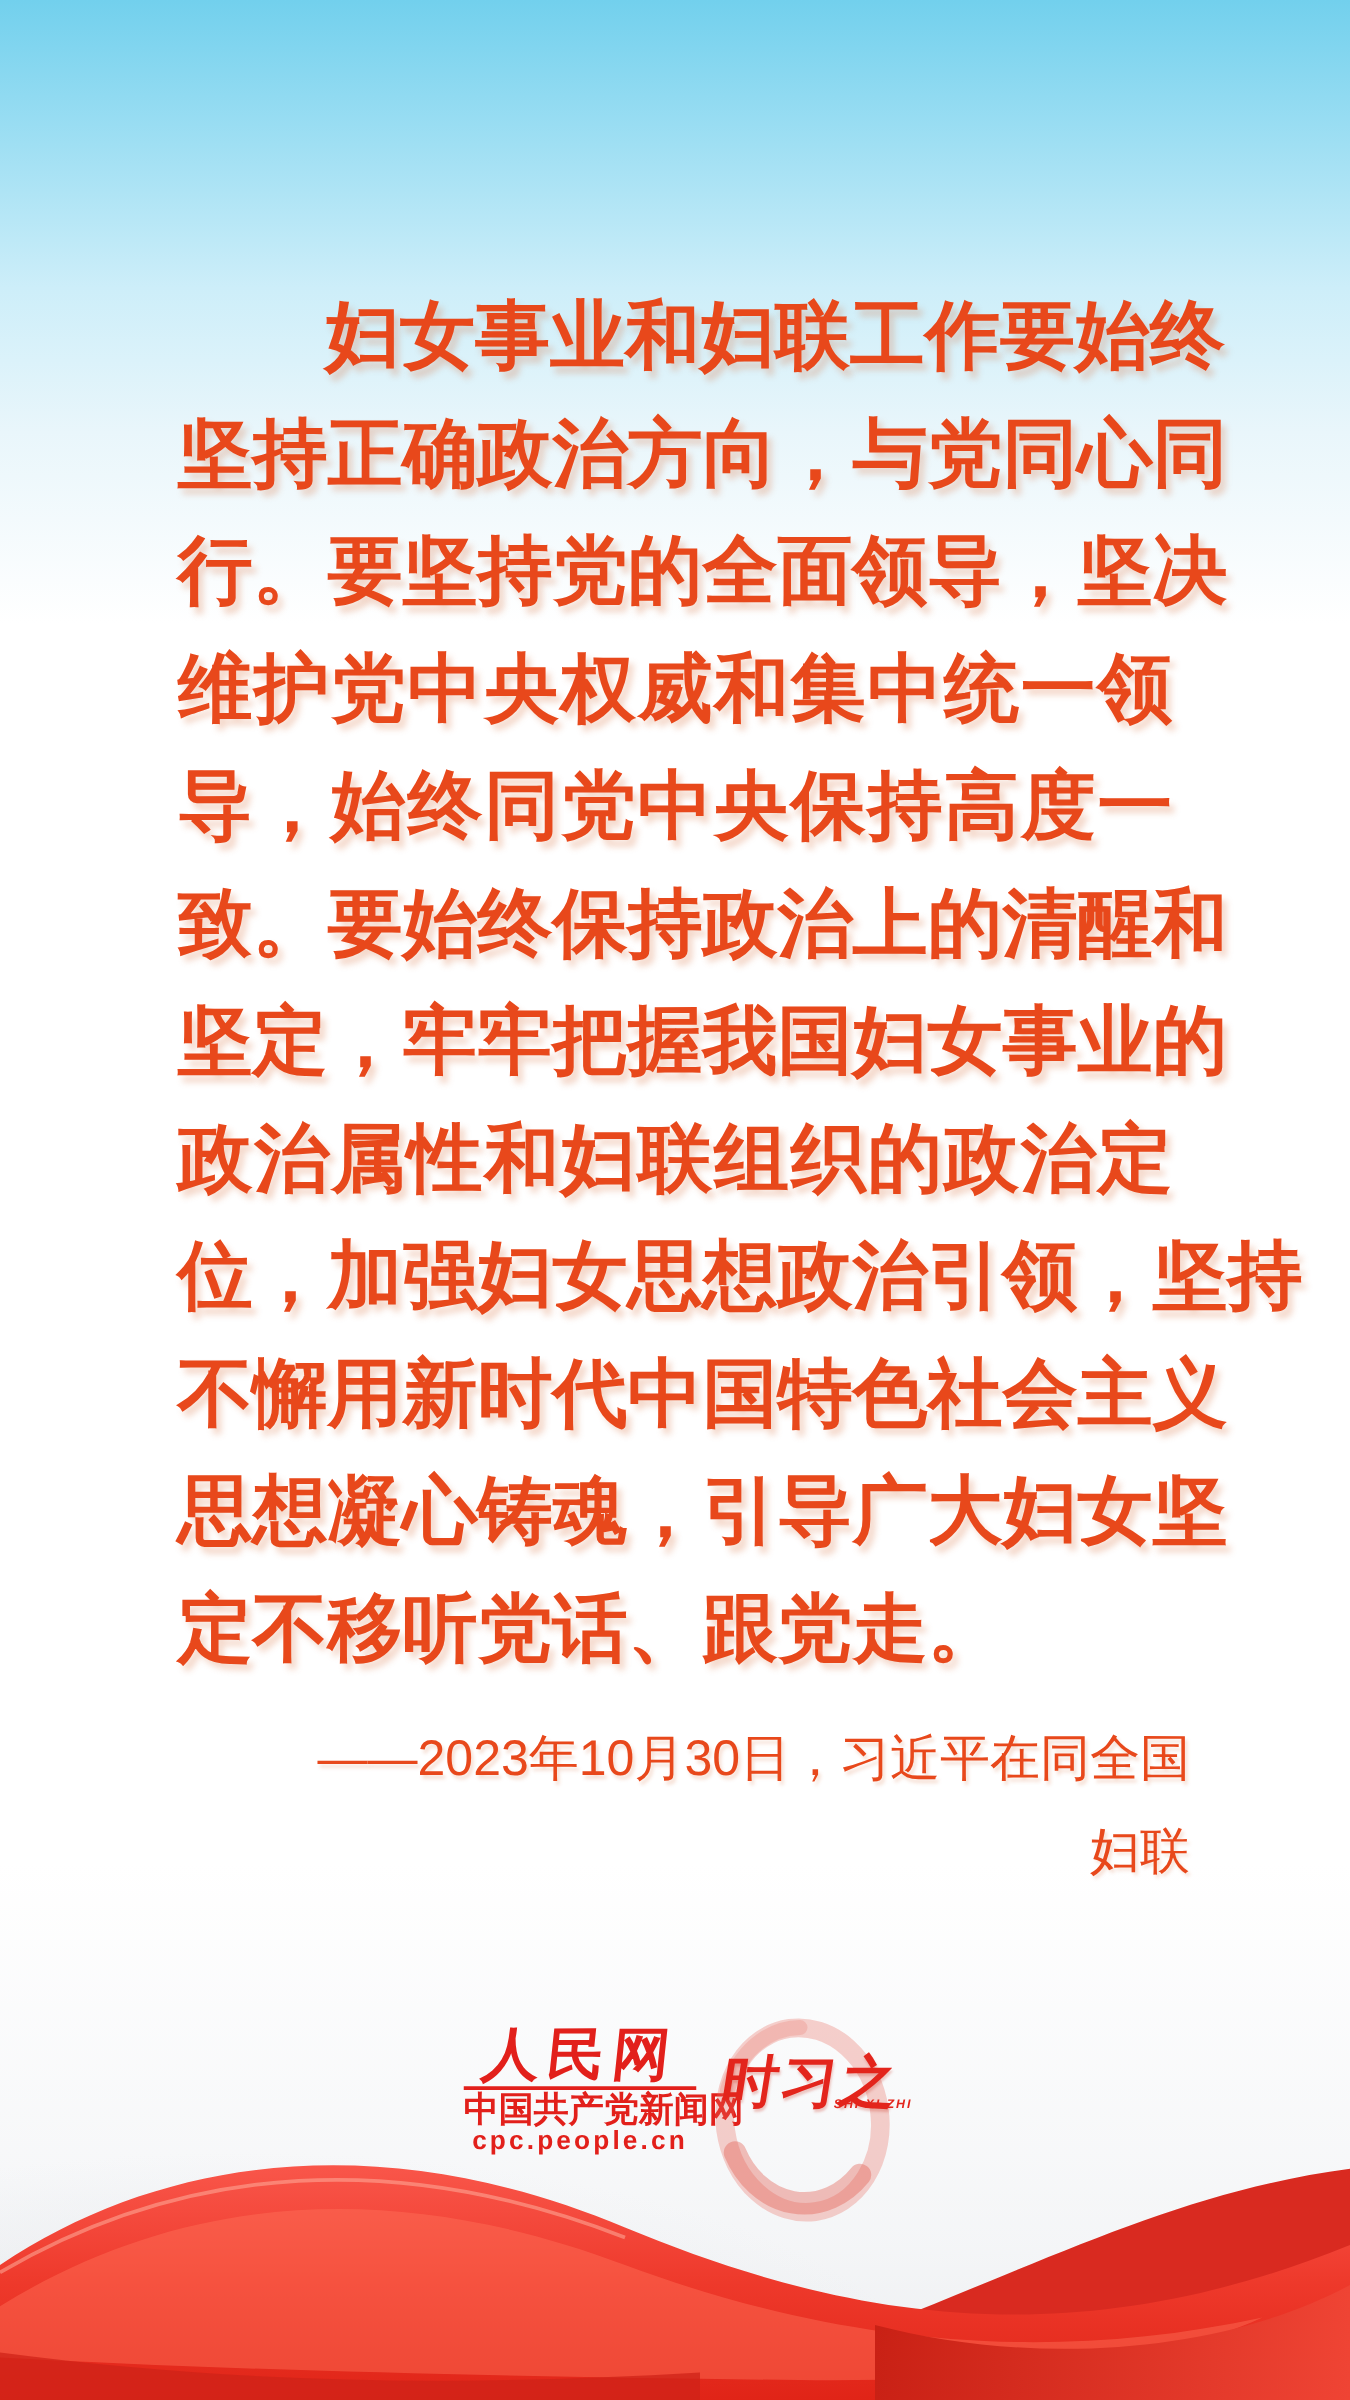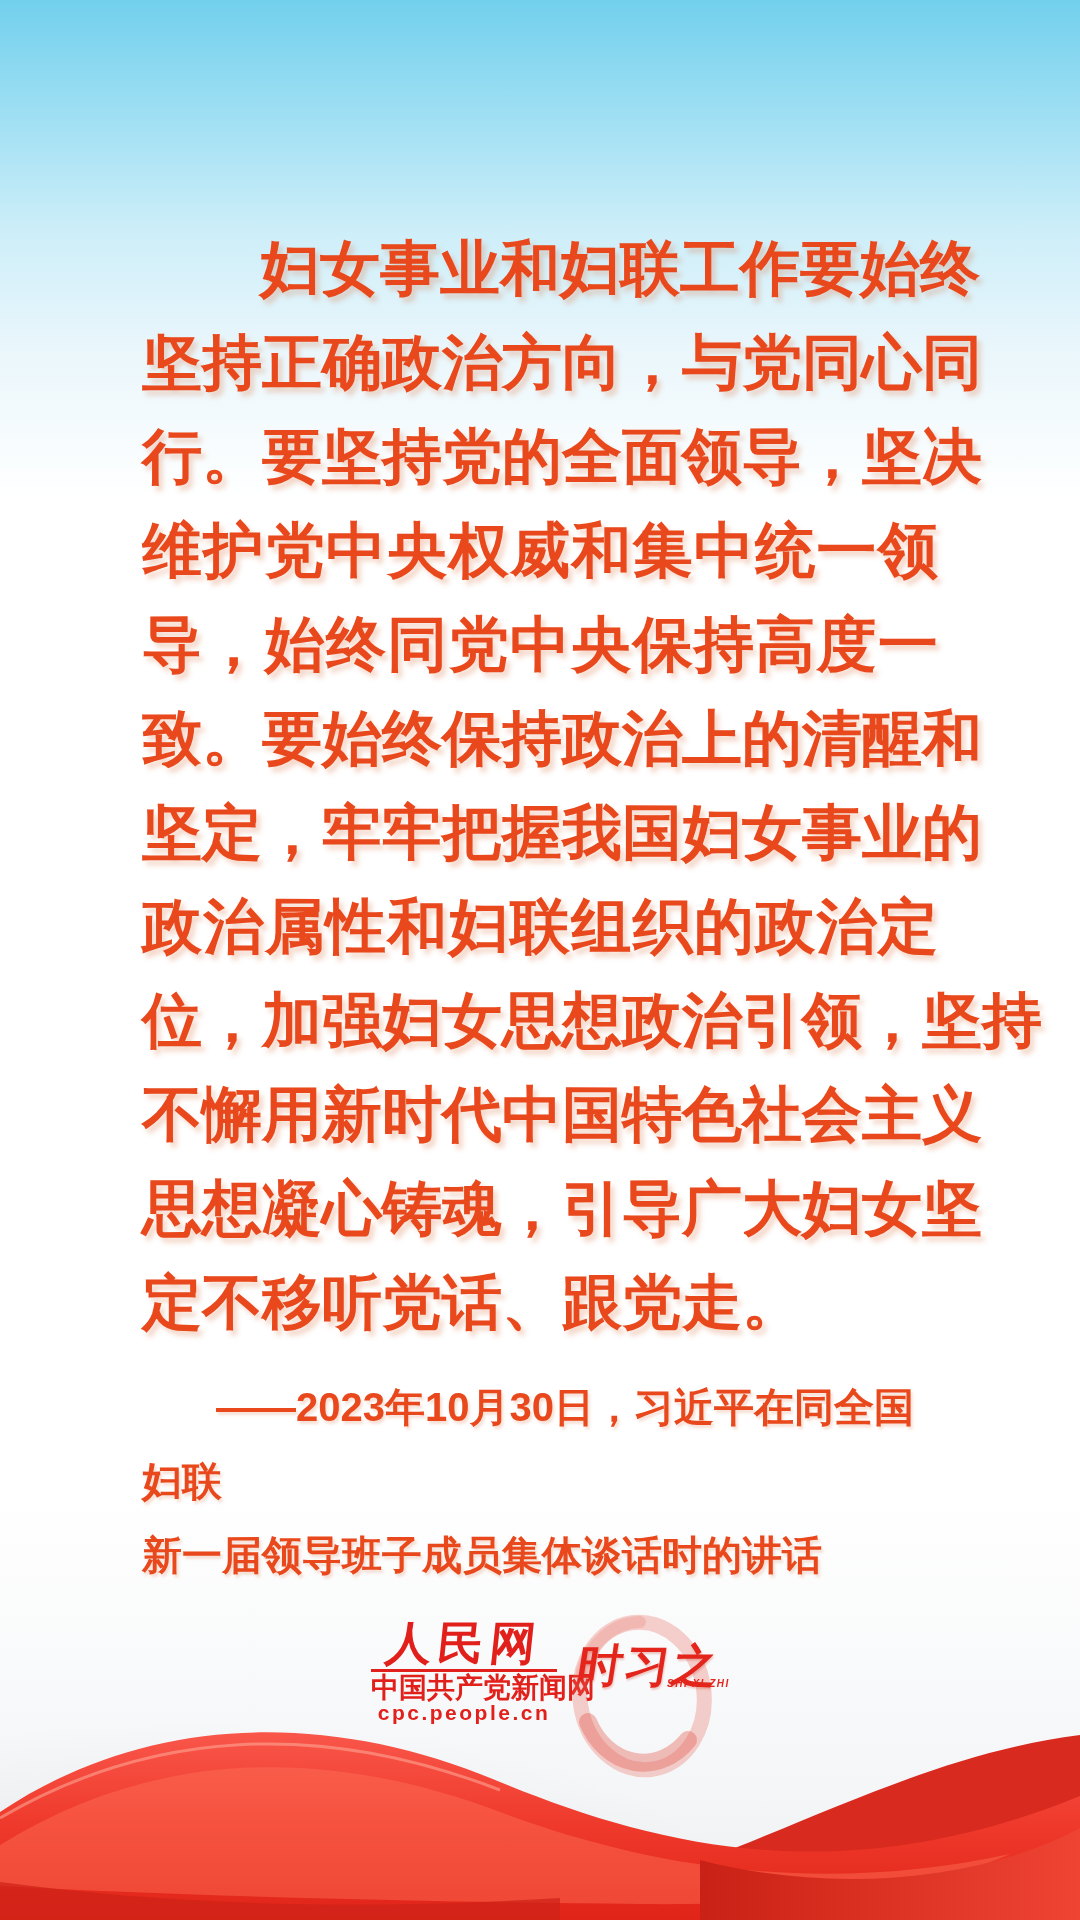--- a/index.html
+++ b/index.html
@@ -25,22 +25,23 @@
     position:absolute;left:142px;top:222px;width:796px;
     color:#e8481b;font-weight:700;font-size:60px;
     text-shadow:4px 5px 5px rgba(215,110,60,.28);
   }
   .qline{display:flex;height:94px;align-items:center;white-space:nowrap;}
   .qline.justify{justify-content:space-between;}
   .qindent{width:118px;flex:0 0 auto;}
   
   .attribution{
     position:absolute;left:142px;top:1370px;width:810px;
-    color:#e8481b;font-size:40px;font-weight:700;line-height:74px;
+    color:#e8481b;font-size:40px;font-weight:400;line-height:74px;
     text-shadow:2px 3px 3px rgba(215,110,60,.22);
+    text-align:right;
   }
   .attr-line1{text-indent:74px;}
   
   .logo-people{
     position:absolute;left:371px;top:1618px;width:186px;
     color:#e2201b;text-align:center;
   }
   .logo-script{
     font-size:46px;font-weight:700;line-height:50px;
     transform:skewX(-6deg);letter-spacing:6px;
@@ -255,21 +256,20 @@
         <span>、</span>
         <span>跟</span>
         <span>党</span>
         <span>走</span>
         <span>。</span>
       </div>
     </div>
 
   <div class="attribution">
     <div class="attr-line1">——2023年10月30日，习近平在同全国妇联</div>
-    <div class="attr-line2">新一届领导班子成员集体谈话时的讲话</div>
   </div>
 
   <div class="logo-people">
     <div class="logo-script">人民网</div>
     <div class="logo-underline"></div>
     <div class="logo-cpc">中国共产党新闻网</div>
     <div class="logo-url">cpc.people.cn</div>
   </div>
 
   <div class="logo-sxz">

